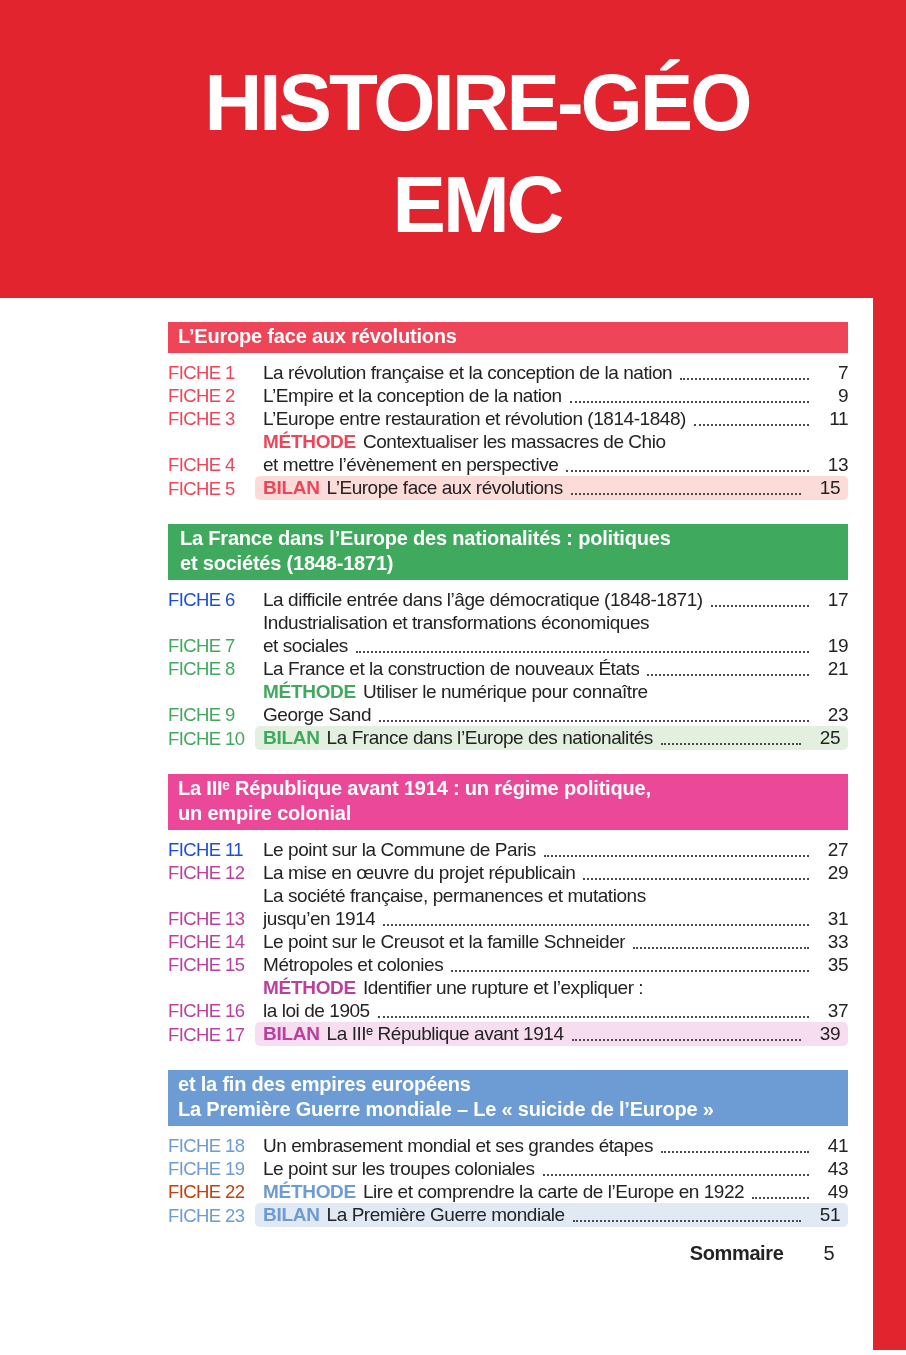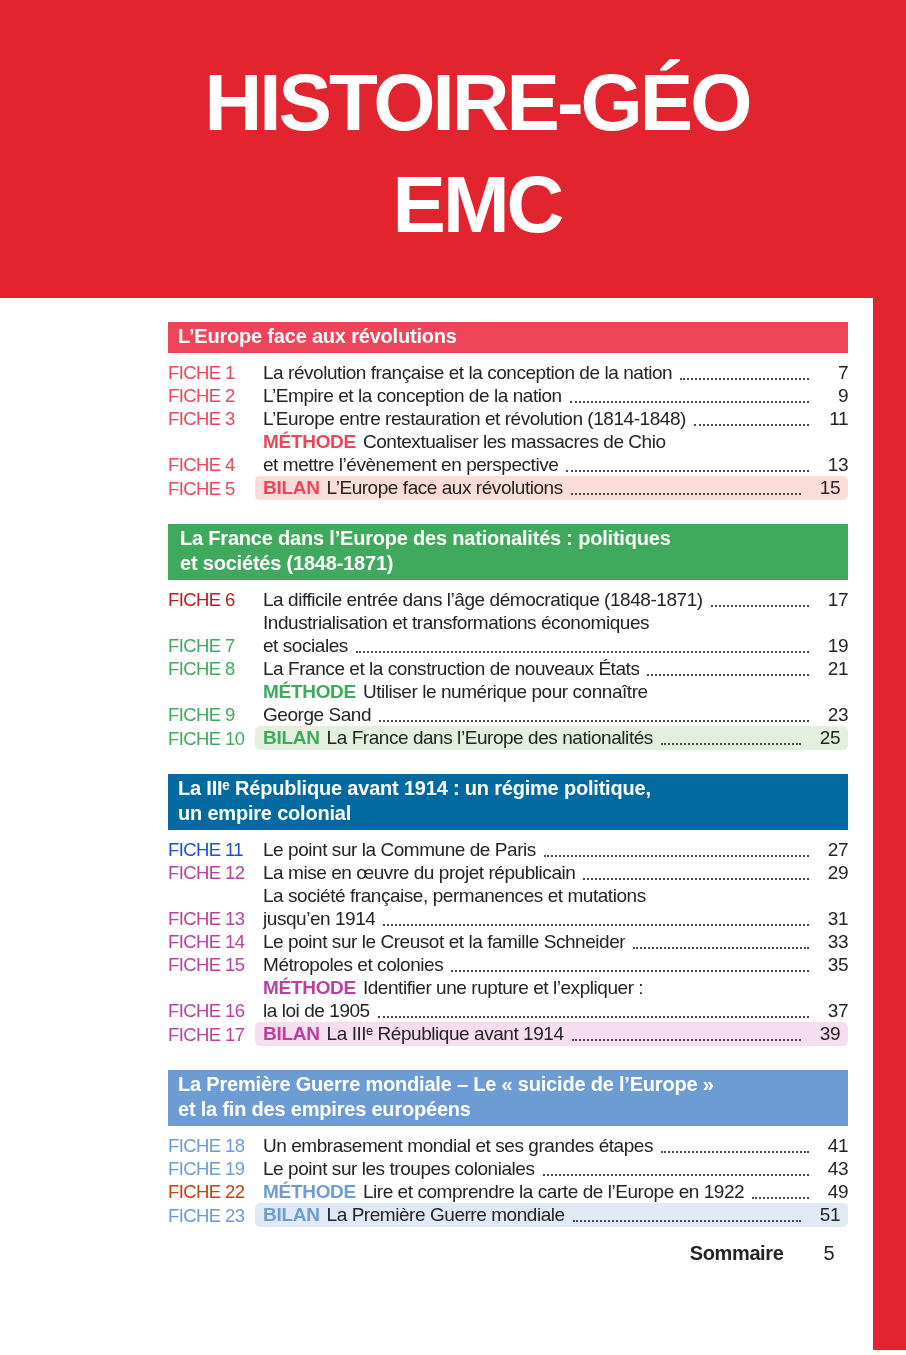--- a/index.html
+++ b/index.html
@@ -171,21 +171,21 @@
               </div>
             </div>
           </div>
         </section>
         <section class="toc-section">
           <div class="banner" style="background: rgb(63, 169, 93); padding-left: 12px;">
             <div class="banner-line">La France dans l’Europe des nationalités : politiques</div>
             <div class="banner-line">et sociétés (1848-1871)</div>
           </div>
           <div class="row">
-            <span class="fiche" style="color: #b91c1c;">FICHE 6</span>
+            <span class="fiche" style="color: #1d4ed8;">FICHE 6</span>
             <div class="entry">
               <div class="line">
                 <span class="title">La difficile entrée dans l’âge démocratique (1848-1871)</span>
                 <span class="dots"></span>
                 <span class="pagenum">17</span>
               </div>
             </div>
           </div>
           <div class="row">
             <span class="fiche" style="color: rgb(63, 169, 93);">FICHE 7</span>
@@ -230,21 +230,21 @@
               <div class="line hl" style="background: rgb(227, 239, 223);">
                 <span class="tag" style="color: rgb(63, 169, 93);">BILAN</span>
                 <span class="title">La France dans l’Europe des nationalités</span>
                 <span class="dots"></span>
                 <span class="pagenum">25</span>
               </div>
             </div>
           </div>
         </section>
         <section class="toc-section">
-          <div class="banner" style="background: #0369a1;">
+          <div class="banner" style="background: #ec4899;">
             <div class="banner-line">La IIIᵉ République avant 1914 : un régime politique,</div>
             <div class="banner-line">un empire colonial</div>
           </div>
           <div class="row">
             <span class="fiche" style="color: #1d4ed8;">FICHE 11</span>
             <div class="entry">
               <div class="line">
                 <span class="title">Le point sur la Commune de Paris</span>
                 <span class="dots"></span>
                 <span class="pagenum">27</span>
@@ -315,22 +315,22 @@
                 <span class="tag" style="color: rgb(188, 63, 158);">BILAN</span>
                 <span class="title">La IIIᵉ République avant 1914</span>
                 <span class="dots"></span>
                 <span class="pagenum">39</span>
               </div>
             </div>
           </div>
         </section>
         <section class="toc-section">
           <div class="banner" style="background: rgb(109, 155, 211);">
+            <div class="banner-line">et la fin des empires européens</div>
             <div class="banner-line">La Première Guerre mondiale – Le « suicide de l’Europe »</div>
-            <div class="banner-line">et la fin des empires européens</div>
           </div>
           <div class="row">
             <span class="fiche" style="color: rgb(109, 155, 211);">FICHE 18</span>
             <div class="entry">
               <div class="line">
                 <span class="title">Un embrasement mondial et ses grandes étapes</span>
                 <span class="dots"></span>
                 <span class="pagenum">41</span>
               </div>
             </div>

